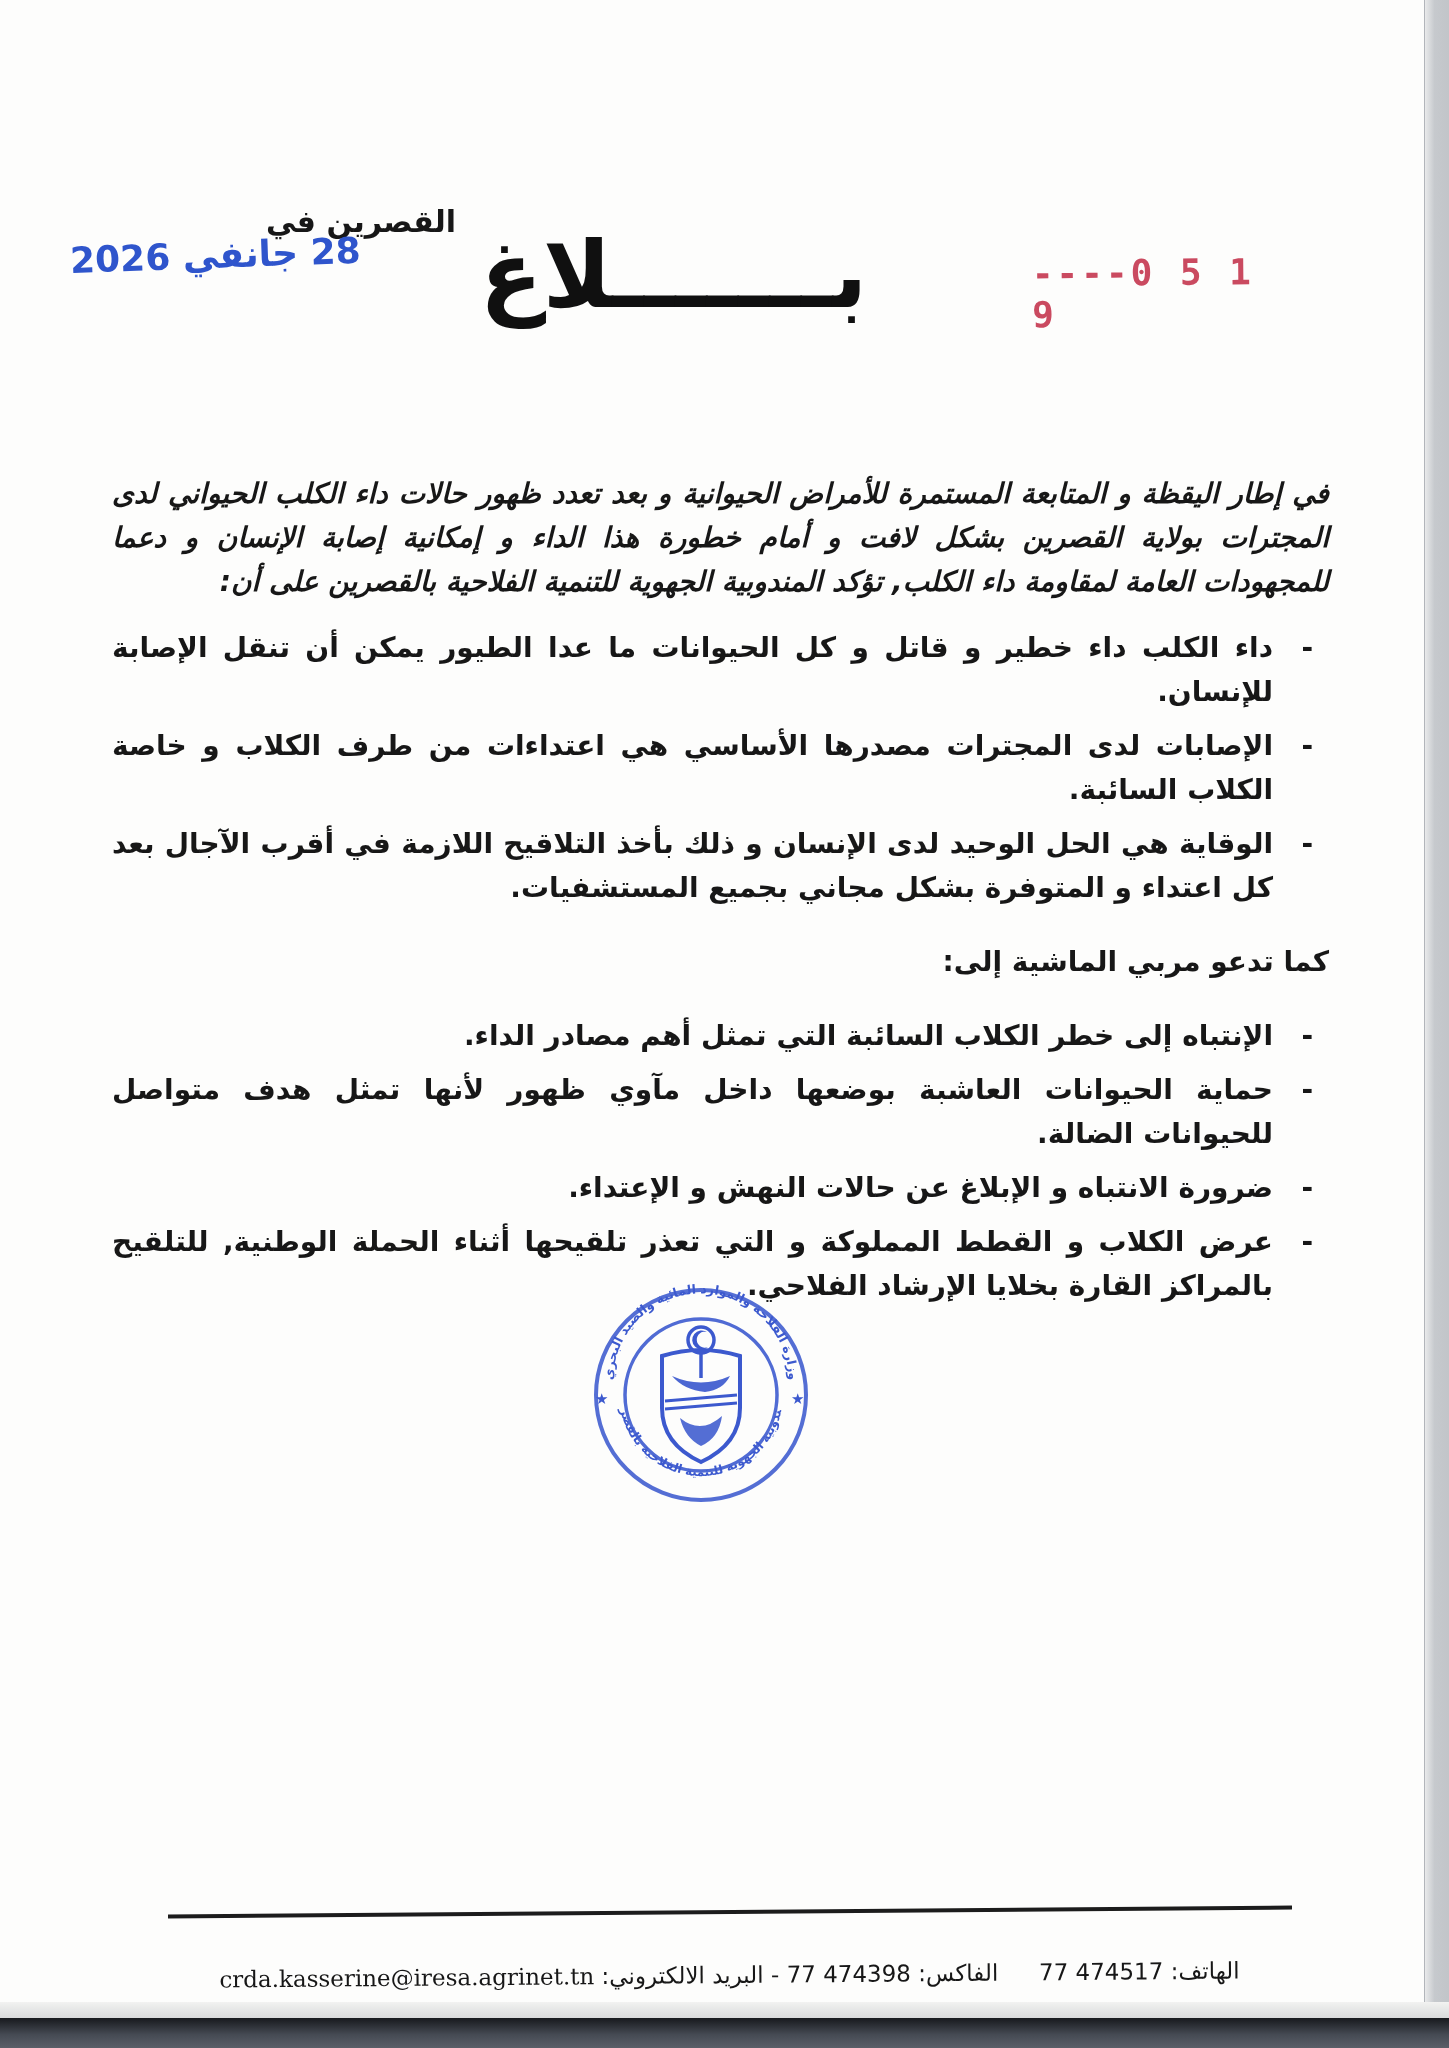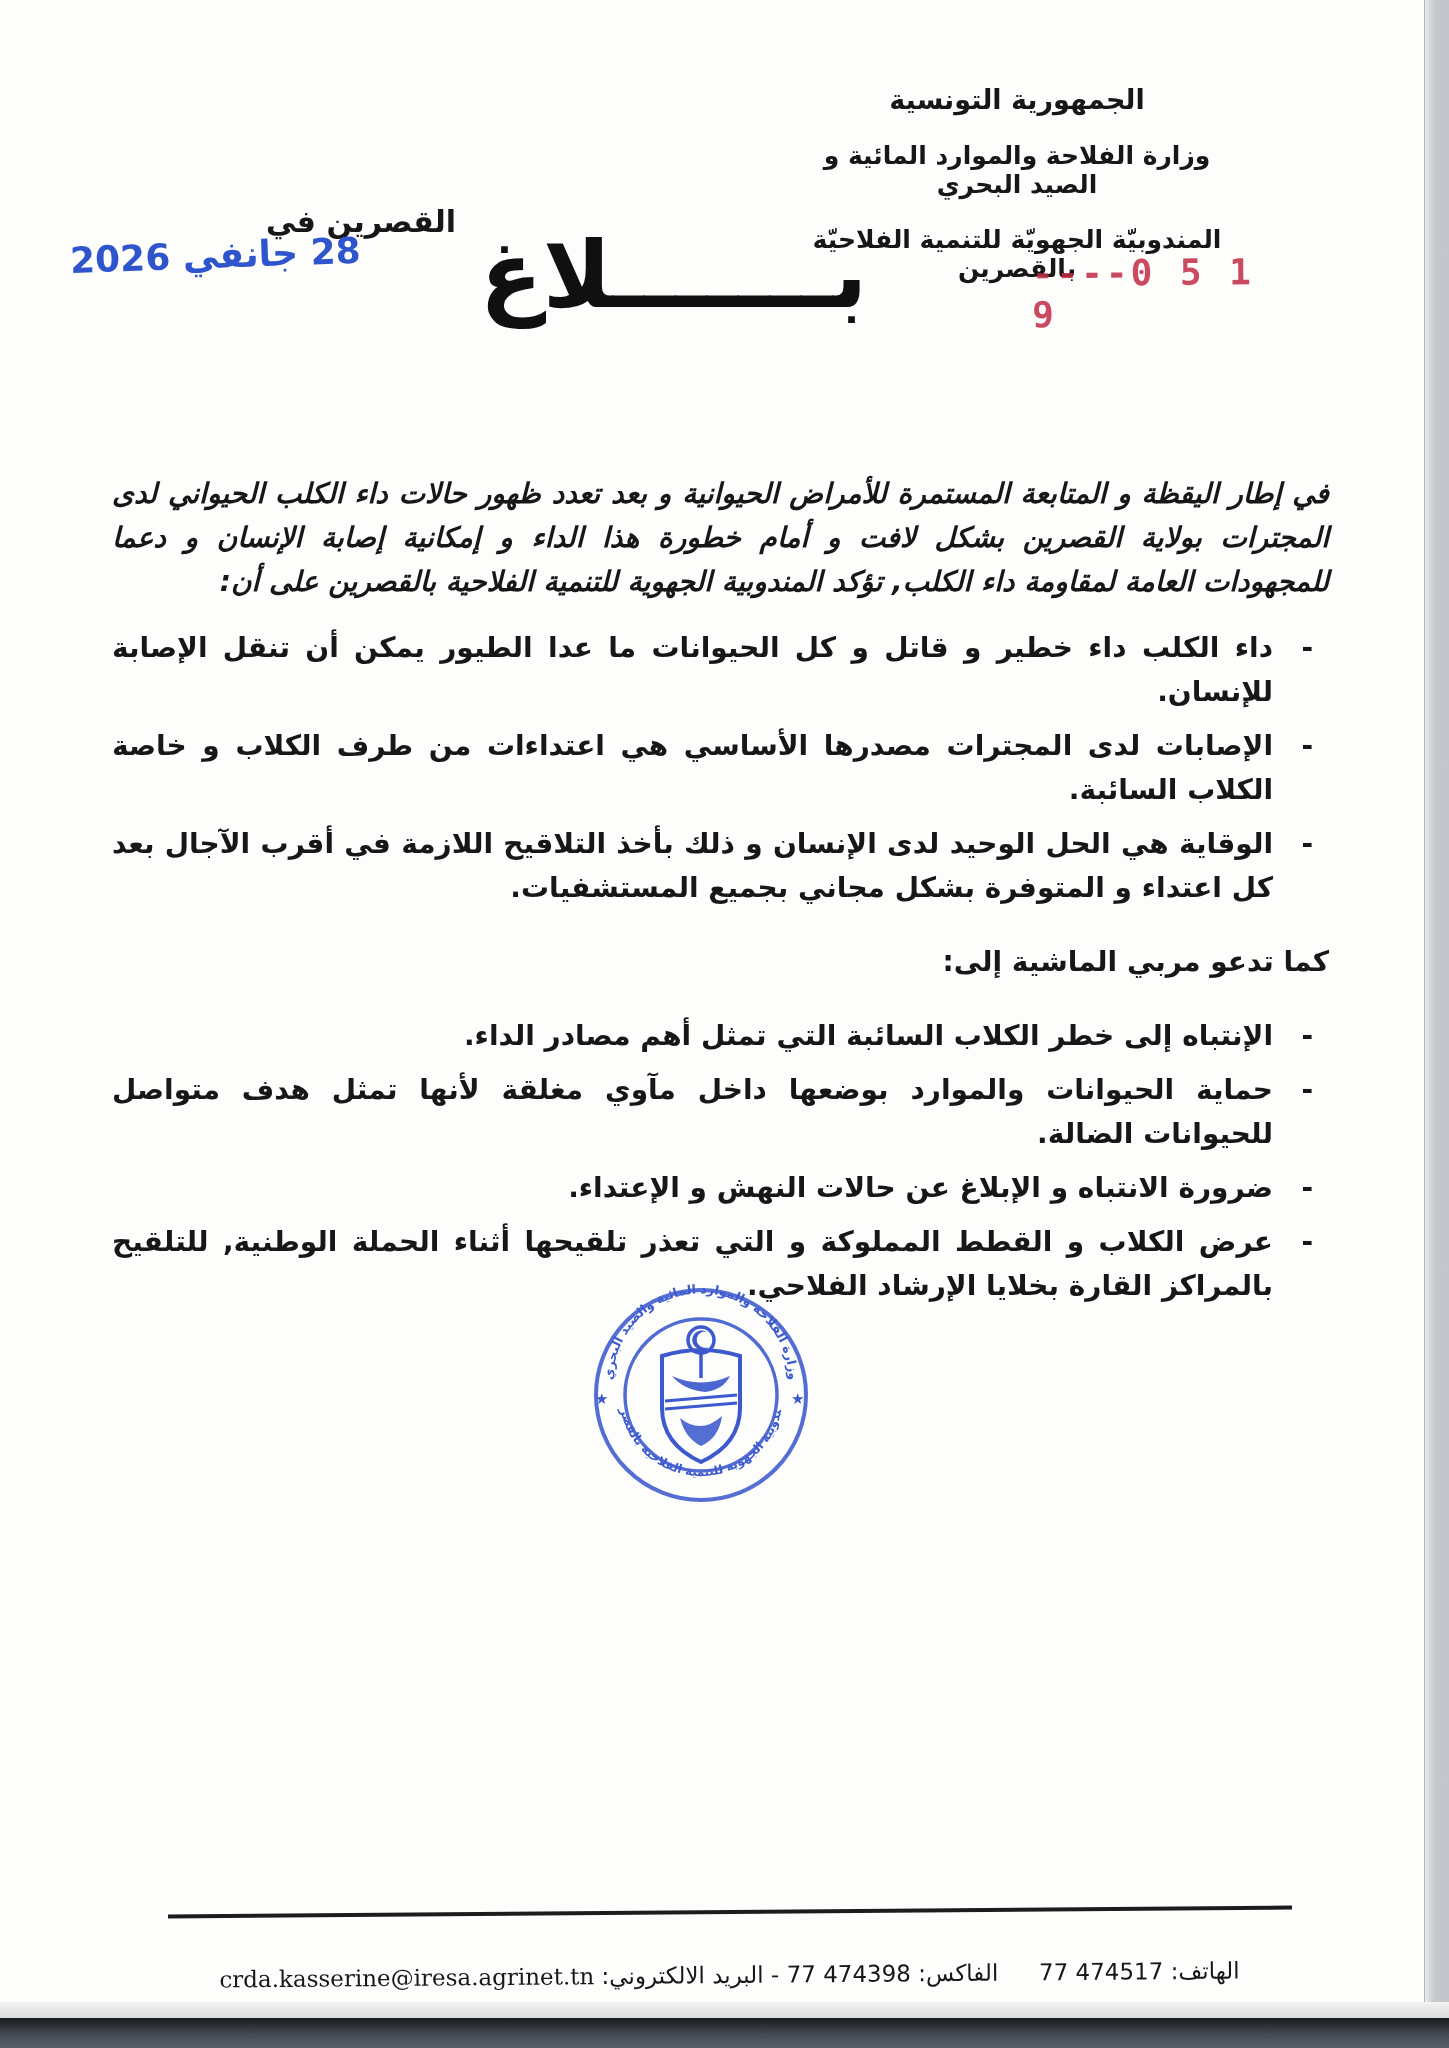--- a/index.html
+++ b/index.html
@@ -99,25 +99,20 @@
 </style>
 </head>
 <body>
 
 <div class="page">
 
   <div class="scan-right"></div>
   <div class="scan-bottom-light"></div>
   <div class="scan-bottom-dark"></div>
 
-  <div class="header-block">
-    <div class="header-line h1l">الجمهورية التونسية</div>
-    <div class="header-line h2l">وزارة الفلاحة والموارد المائية و الصيد البحري</div>
-    <div class="header-line h3l">المندوبيّة الجهويّة للتنمية الفلاحيّة بالقصرين</div>
-  </div>
 
   <div class="ref-number">----0 5 1 9</div>
 
   <div class="place-label">القصرين في</div>
   <div class="date-stamp">
     <span class="num">28</span>
     <span>جانفي</span>
     <span class="num">2026</span>
   </div>
 
@@ -143,21 +138,21 @@
 
     <p class="second-intro">كما تدعو مربي الماشية إلى:</p>
 
     <div class="bullets">
       <div class="bullet">
         <span class="dash">-</span>
         <span class="btxt">الإنتباه إلى خطر الكلاب السائبة التي تمثل أهم مصادر الداء.</span>
       </div>
       <div class="bullet">
         <span class="dash">-</span>
-        <span class="btxt">حماية الحيوانات والموارد بوضعها داخل مآوي مغلقة لأنها تمثل هدف متواصل للحيوانات الضالة.</span>
+        <span class="btxt">حماية الحيوانات العاشبة بوضعها داخل مآوي ظهور لأنها تمثل هدف متواصل للحيوانات الضالة.</span>
       </div>
       <div class="bullet">
         <span class="dash">-</span>
         <span class="btxt">ضرورة الانتباه و الإبلاغ عن حالات النهش و الإعتداء.</span>
       </div>
       <div class="bullet">
         <span class="dash">-</span>
         <span class="btxt">عرض الكلاب و القطط المملوكة و التي تعذر تلقيحها أثناء الحملة الوطنية, للتلقيح بالمراكز القارة بخلايا الإرشاد الفلاحي.</span>
       </div>
     </div>

